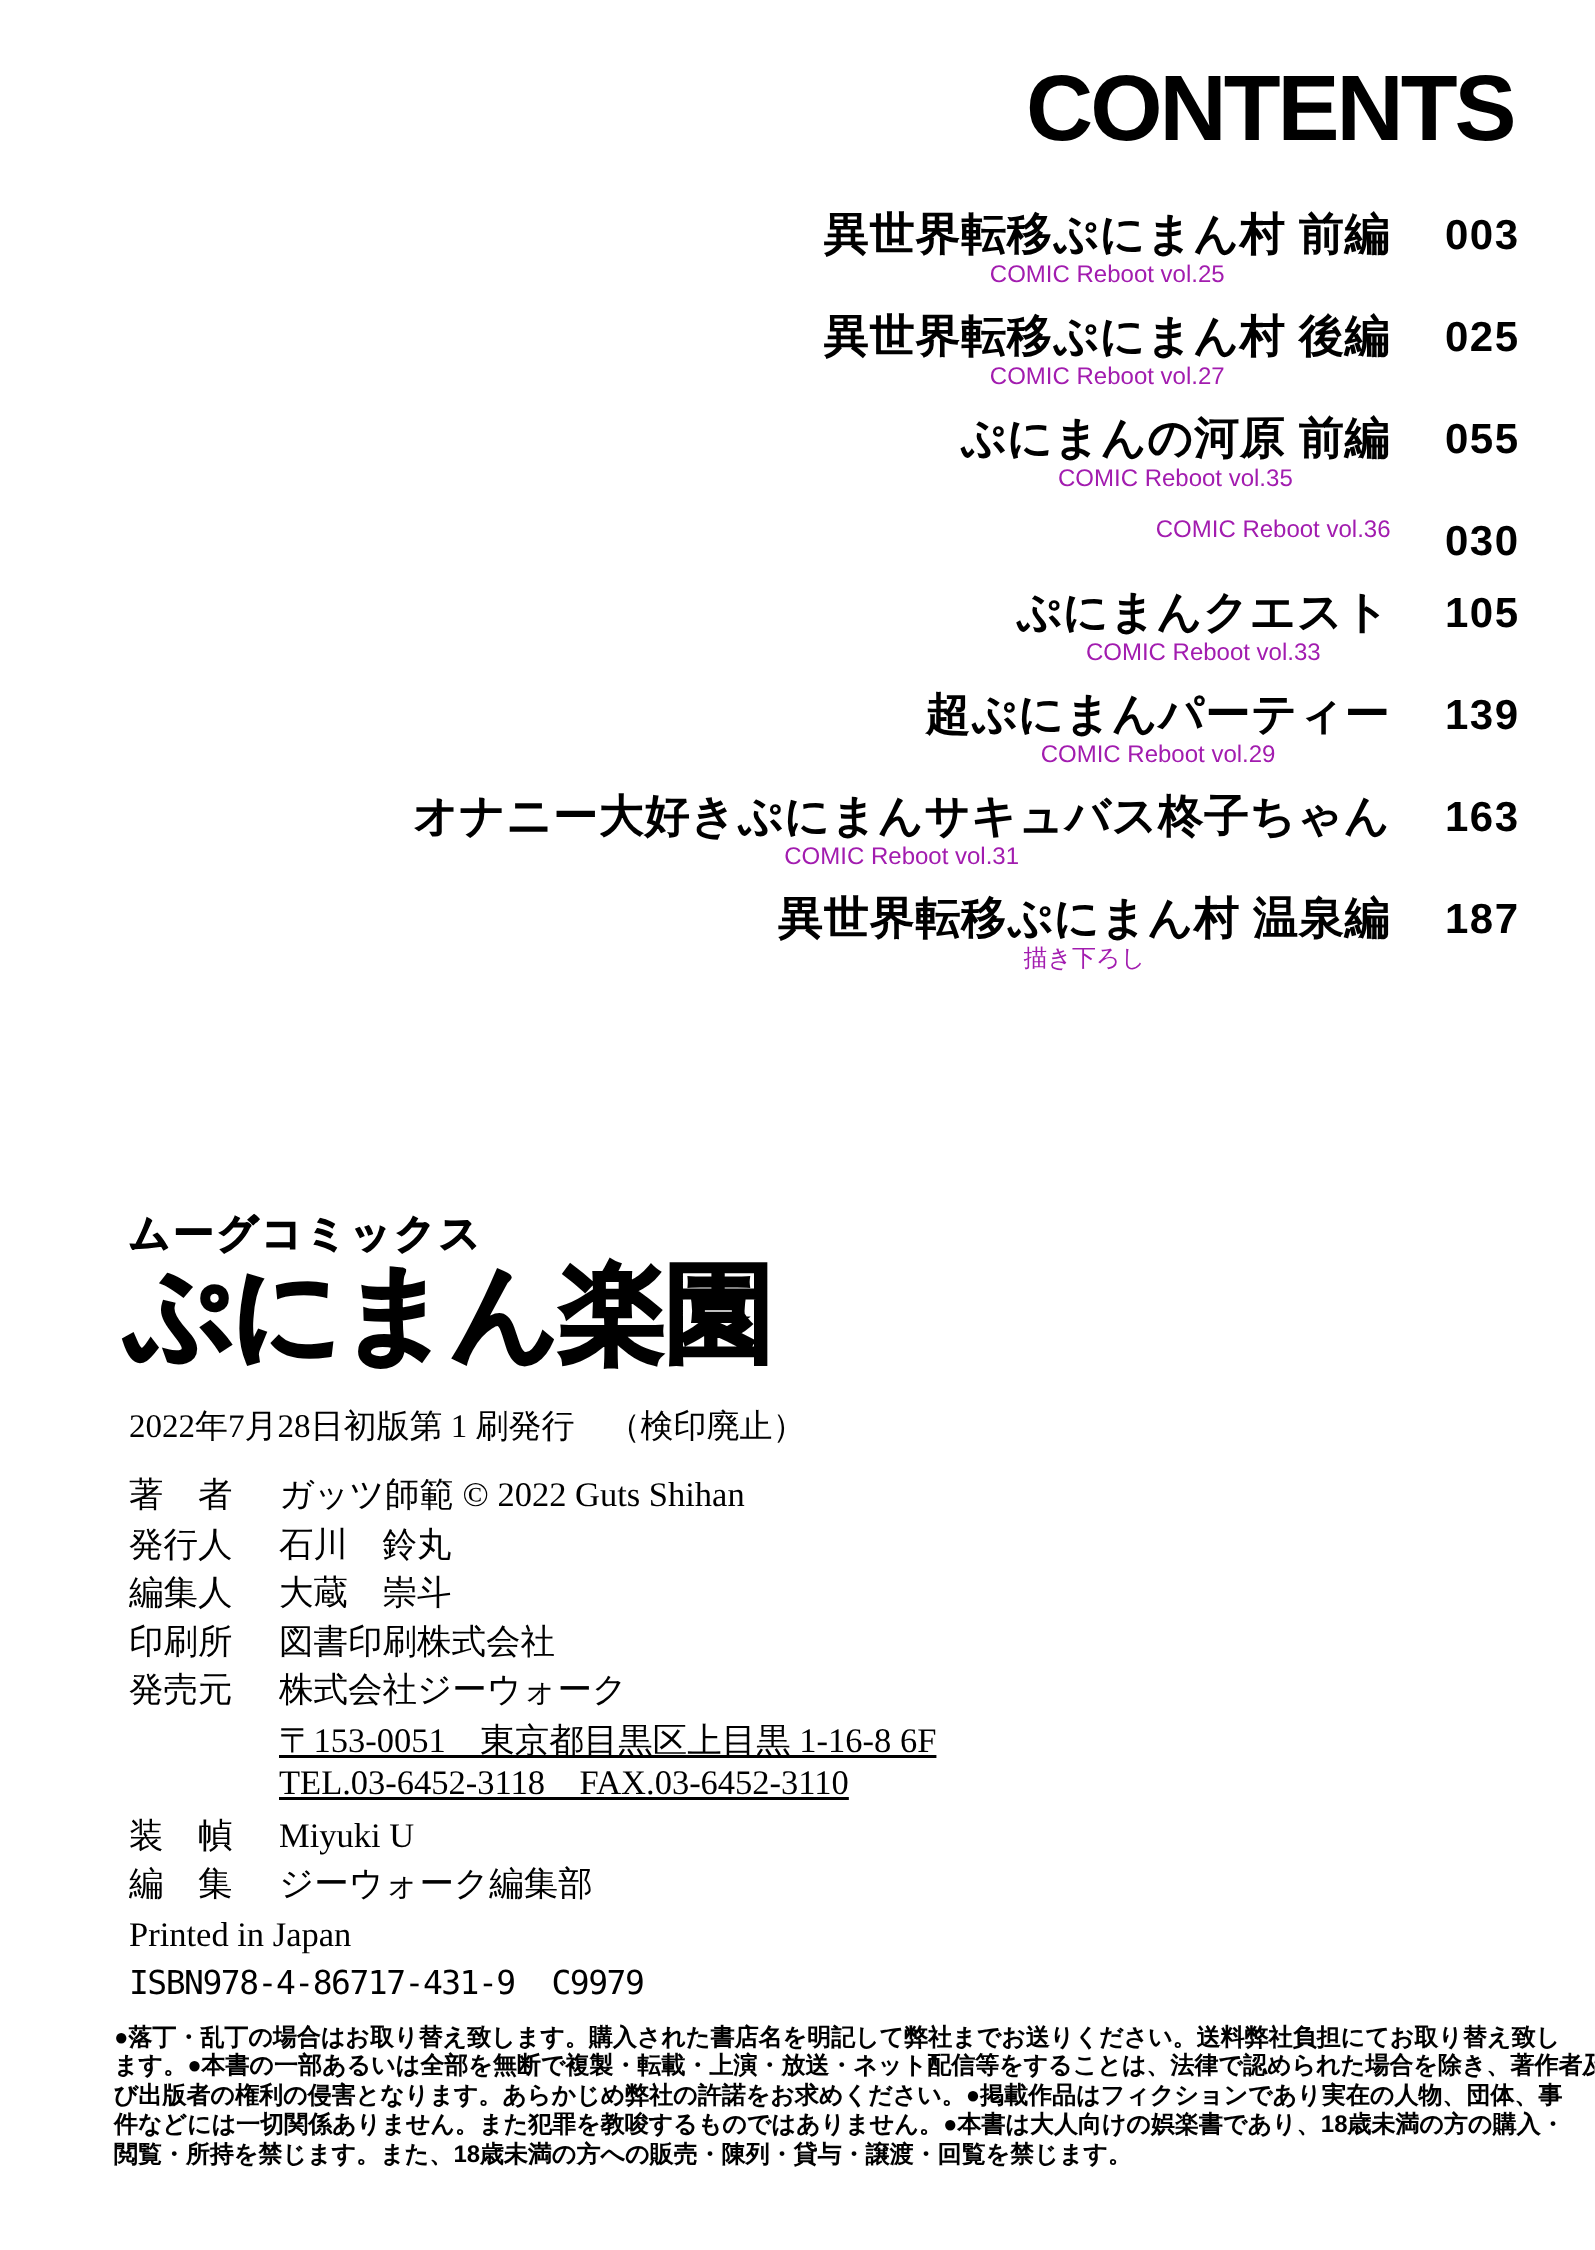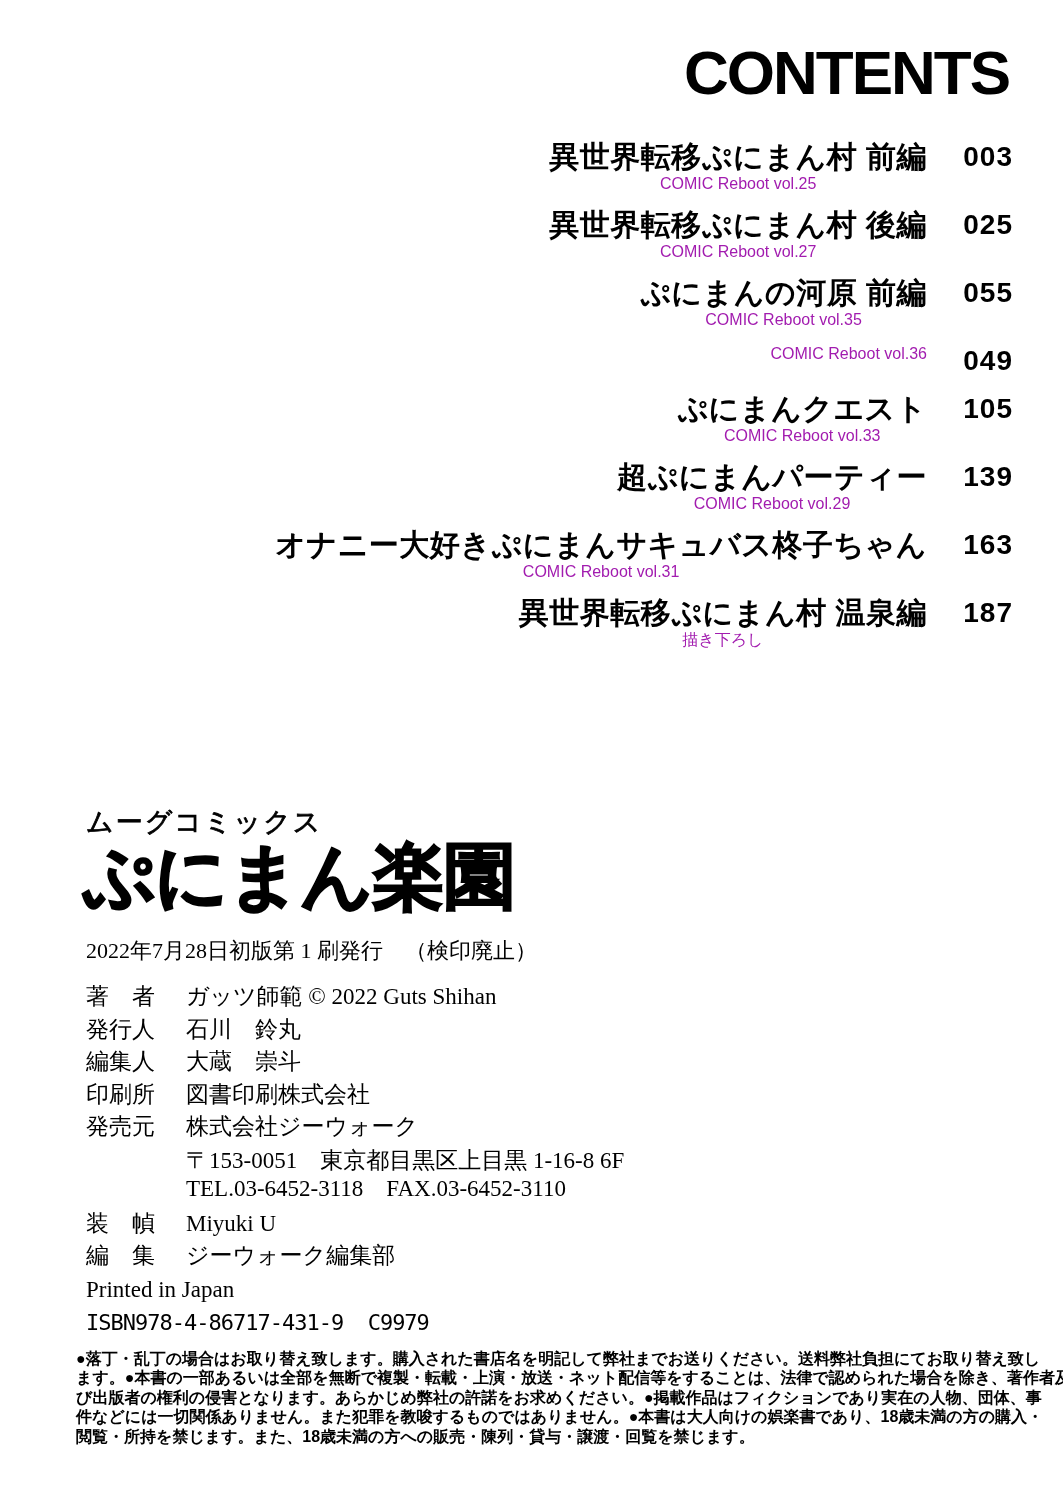--- a/index.html
+++ b/index.html
@@ -69,21 +69,21 @@
     text-align: right;
     white-space: nowrap;
   }
 
   
   .imprint {
     position: absolute;
     left: 86px;
     top: 804px;
     font-size: 27px;
-    font-weight: 400;
+    font-weight: 700;
     letter-spacing: 2px;
     -webkit-text-stroke: 0.8px #000;
     white-space: nowrap;
     text-align: center;
   }
   .book-title {
     position: absolute;
     left: 82px;
     top: 832px;
     font-size: 72px;
@@ -124,20 +124,21 @@
     white-space: nowrap;
   }
   .address-block {
     margin-left: 100px;
     margin-top: 3px;
     margin-bottom: 5px;
     line-height: 28px;
   }
   .address-line {
     white-space: nowrap;
+    text-decoration: underline;
   }
   .printed-in {
     margin-top: 2px;
     line-height: 30px;
     white-space: nowrap;
   }
   .isbn-line {
     margin-top: 4px;
     font-family: "DejaVu Sans Mono", monospace;
     font-size: 22px;
@@ -194,21 +195,21 @@
       <div class="toc-title">ぷにまんの河原 前編</div>
       <div class="toc-sub">COMIC Reboot vol.35</div>
     </div>
     <div class="toc-page">055</div>
   </div>
 
   <div class="toc-entry">
     <div class="toc-main">
       <div class="toc-sub">COMIC Reboot vol.36</div>
     </div>
-    <div class="toc-page">049</div>
+    <div class="toc-page">030</div>
   </div>
 
   <div class="toc-entry">
     <div class="toc-main">
       <div class="toc-title">ぷにまんクエスト</div>
       <div class="toc-sub">COMIC Reboot vol.33</div>
     </div>
     <div class="toc-page">105</div>
   </div>
 

